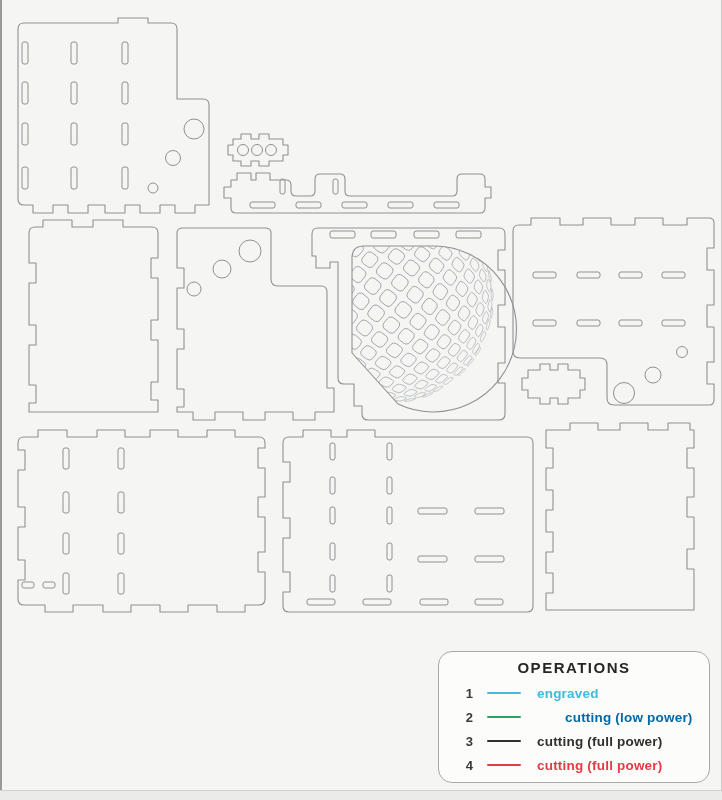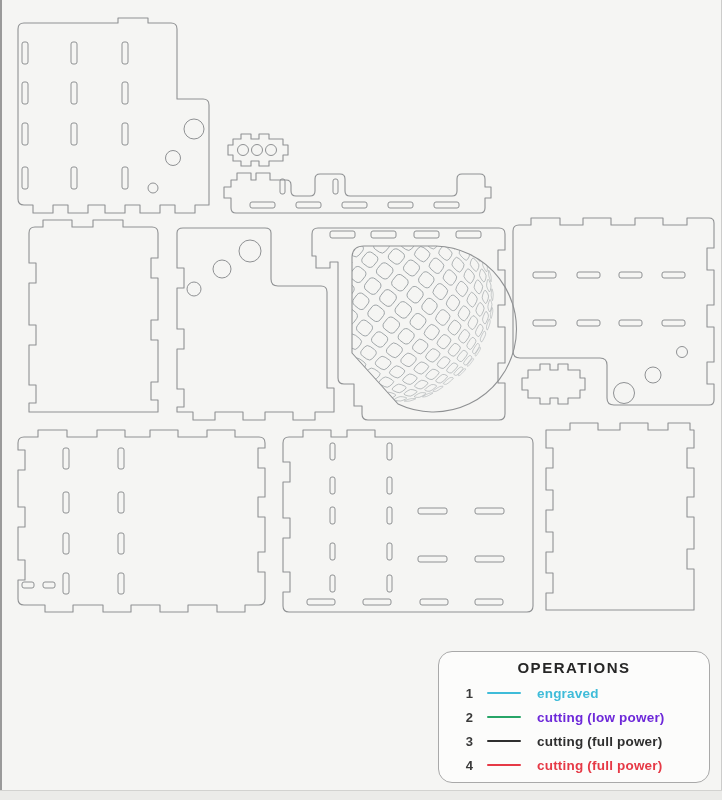--- a/index.html
+++ b/index.html
@@ -364,21 +364,21 @@
 <div class="legend">
   <div class="legend-title">OPERATIONS</div>
   <div class="legend-row">
     <span class="lnum">1</span>
     <span class="lline" style="background-color: rgb(63, 188, 217);"></span>
     <span class="llabel" style="color: rgb(63, 188, 217);">engraved</span>
   </div>
   <div class="legend-row">
     <span class="lnum">2</span>
     <span class="lline" style="background-color: rgb(39, 165, 103);"></span>
-    <span class="llabel" style="color: #6d28d9;">cutting (low power)</span>
+    <span class="llabel" style="color: #0369a1; margin-left: 28px;">cutting (low power)</span>
   </div>
   <div class="legend-row">
     <span class="lnum">3</span>
     <span class="lline" style="background-color: rgb(47, 47, 47);"></span>
     <span class="llabel" style="color: rgb(47, 47, 47);">cutting (full power)</span>
   </div>
   <div class="legend-row">
     <span class="lnum">4</span>
     <span class="lline" style="background-color: rgb(230, 57, 70);"></span>
     <span class="llabel" style="color: rgb(230, 57, 70);">cutting (full power)</span>

